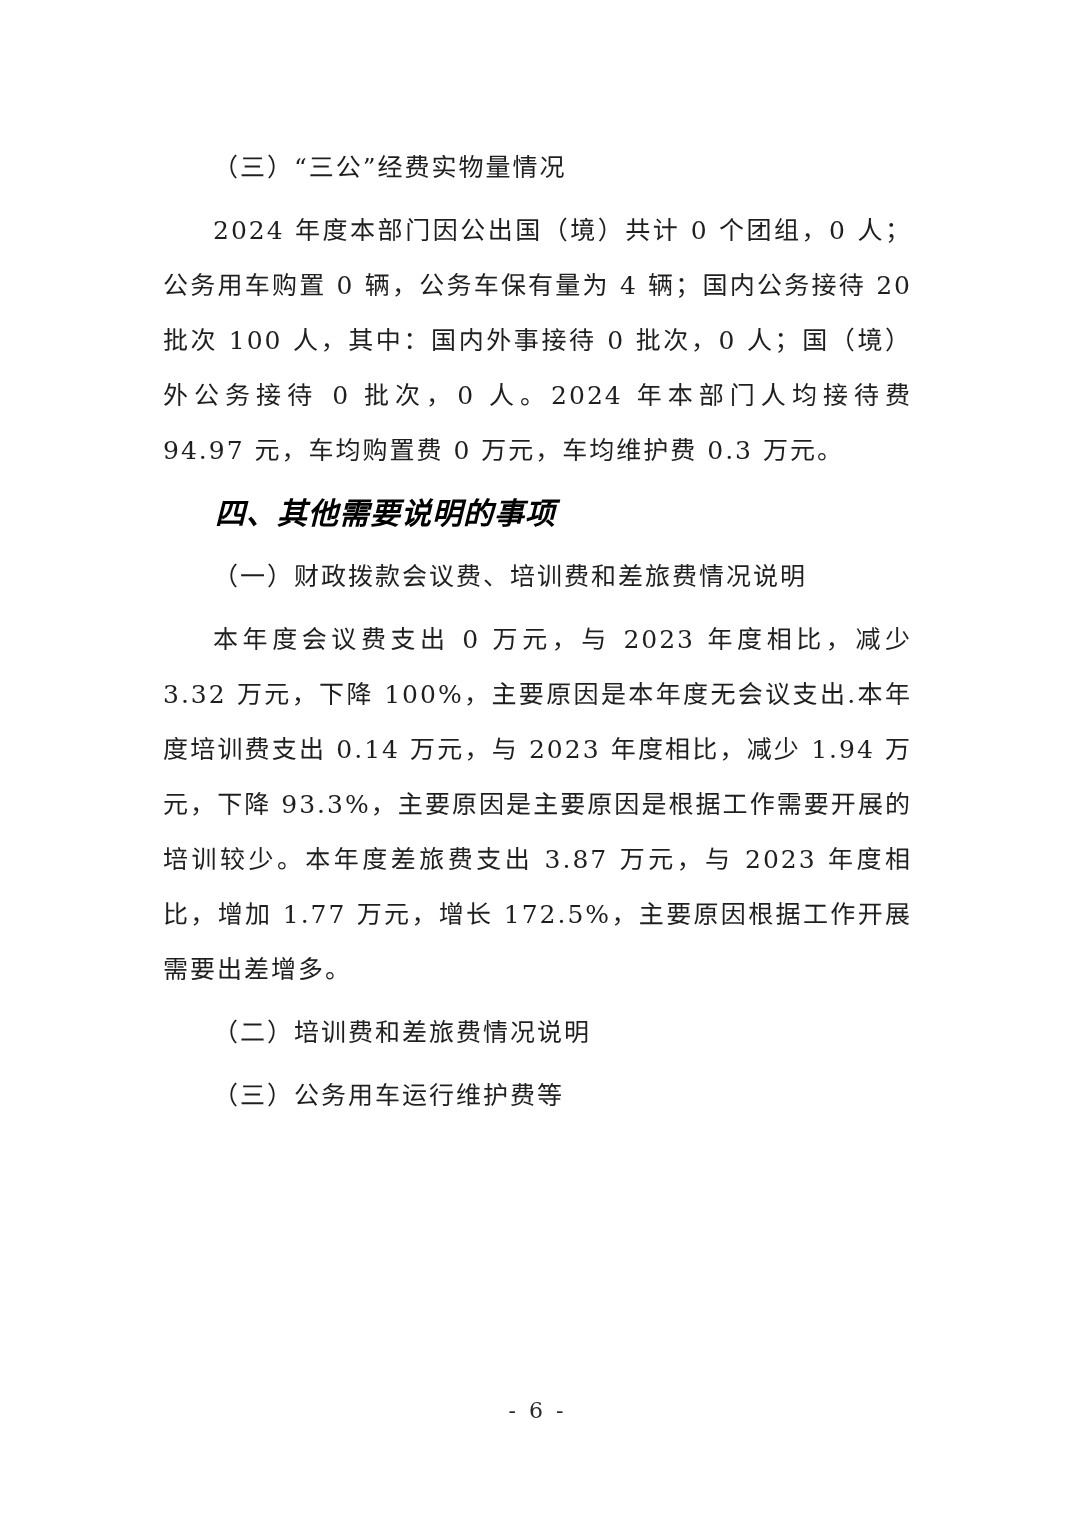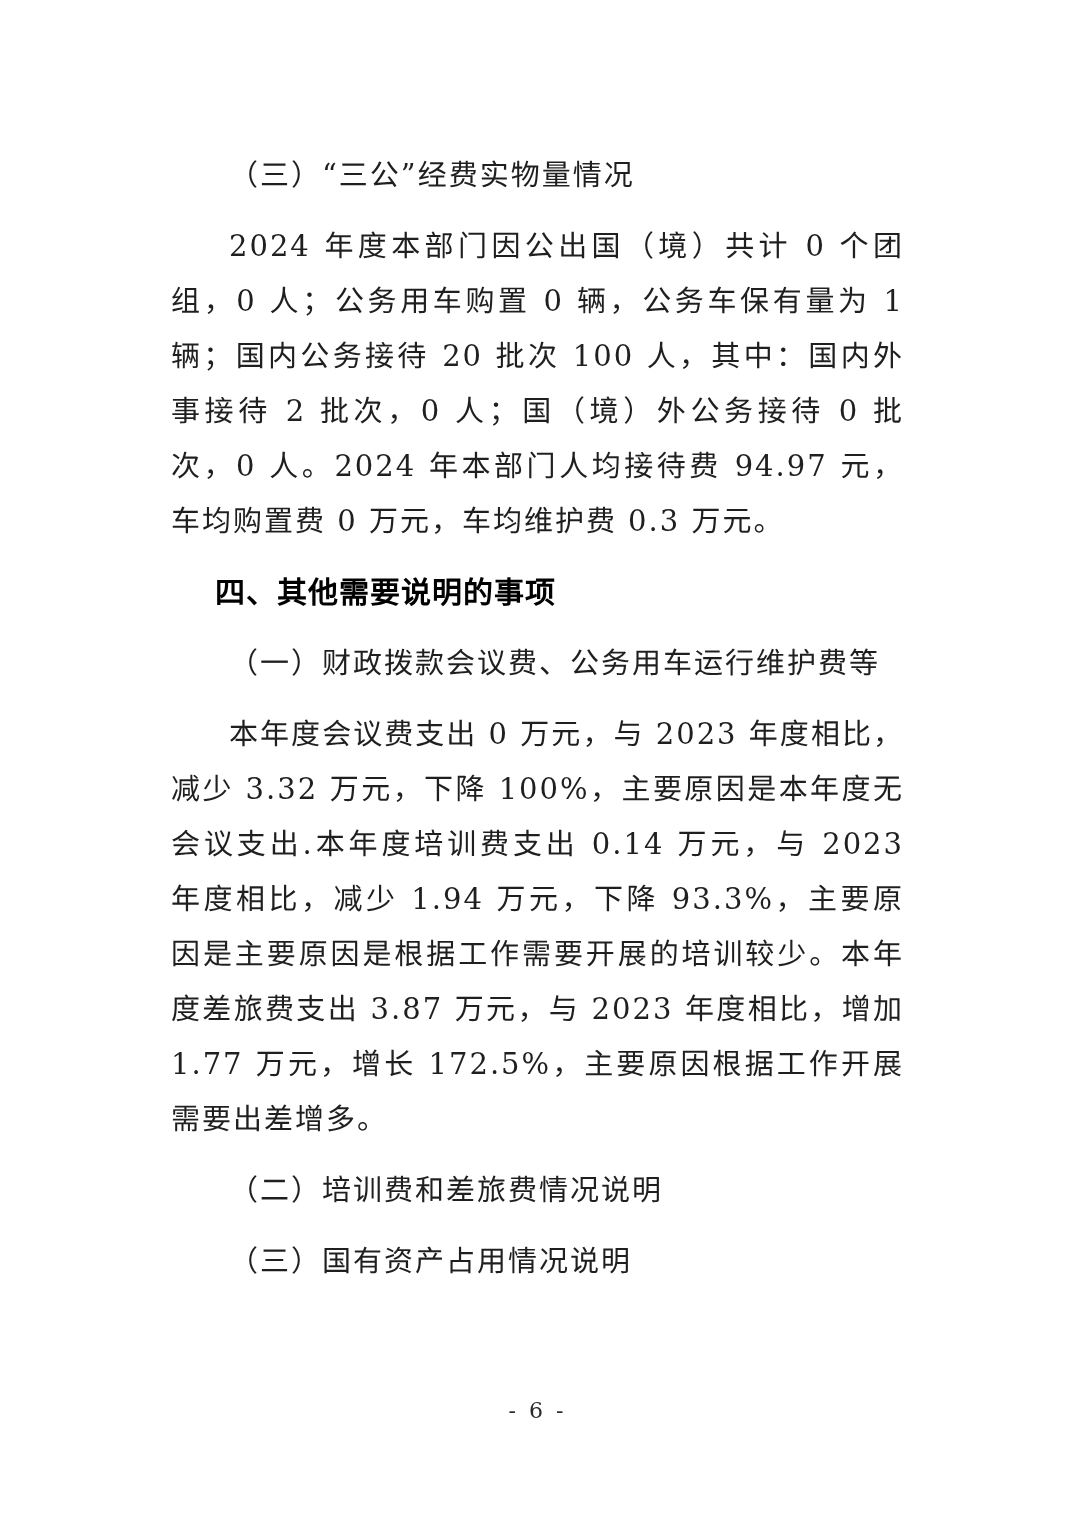--- a/index.html
+++ b/index.html
@@ -20,61 +20,62 @@
     inset: 0;
     background: #ffffff;
   }
   .content {
     position: absolute;
     left: 155px;
     top: 132px;
     width: 765px;
   }
   .para, .sub {
-    margin: 16px;
-    font-size: 29px;
+    margin: 8px;
+    font-size: 25px;
     line-height: 55px;
     text-indent: 2em;
     letter-spacing: 2px;
     font-weight: normal;
   }
   .para {
     text-align: justify;
     text-justify: inter-character;
   }
   .h2 {
     margin: 0;
     font-size: 30px;
     line-height: 55px;
     text-indent: 2em;
     font-weight: bold;
     letter-spacing: 1px;
     color: #000000;
     font-family: "Liberation Sans", "DejaVu Sans", sans-serif;
+    font-style: italic;
   }
   .page-footer {
     position: absolute;
     top: 1398px;
     left: 0;
     width: 100%;
     text-align: center;
     font-size: 22px;
     letter-spacing: 3px;
     color: #2a2a2a;
     font-family: "DejaVu Serif", "Liberation Serif", serif;
   }
 </style>
 </head>
 <body>
 
 <div class="page">
   <main class="content">
     <p class="sub">（三）“三公”经费实物量情况</p>
-    <p class="para">2024 年度本部门因公出国（境）共计 0 个团组，0 人；公务用车购置 0 辆，公务车保有量为 1 辆；国内公务接待 20 批次 100 人，其中：国内外事接待 2 批次，0 人；国（境）外公务接待 0 批次，0 人。2024 年本部门人均接待费 94.97 元，车均购置费 0 万元，车均维护费 0.3 万元。</p>
+    <p class="para">2024 年度本部门因公出国（境）共计 0 个团组，0 人；公务用车购置 0 辆，公务车保有量为 4 辆；国内公务接待 20 批次 100 人，其中：国内外事接待 0 批次，0 人；国（境）外公务接待 0 批次，0 人。2024 年本部门人均接待费 94.97 元，车均购置费 0 万元，车均维护费 0.3 万元。</p>
     <h2 class="h2">四、其他需要说明的事项</h2>
-    <p class="sub">（一）财政拨款会议费、公务用车运行维护费等</p>
+    <p class="sub">（一）财政拨款会议费、培训费和差旅费情况说明</p>
     <p class="para">本年度会议费支出 0 万元，与 2023 年度相比，减少 3.32 万元，下降 100%，主要原因是本年度无会议支出.本年度培训费支出 0.14 万元，与 2023 年度相比，减少 1.94 万元，下降 93.3%，主要原因是主要原因是根据工作需要开展的培训较少。本年度差旅费支出 3.87 万元，与 2023 年度相比，增加 1.77 万元，增长 172.5%，主要原因根据工作开展需要出差增多。</p>
     <p class="sub">（二）培训费和差旅费情况说明</p>
-    <p class="sub">（三）国有资产占用情况说明</p>
+    <p class="sub">（三）公务用车运行维护费等</p>
   </main>
 
   <footer class="page-footer">- 6 -</footer>
 </div>
 
 </body></html>

